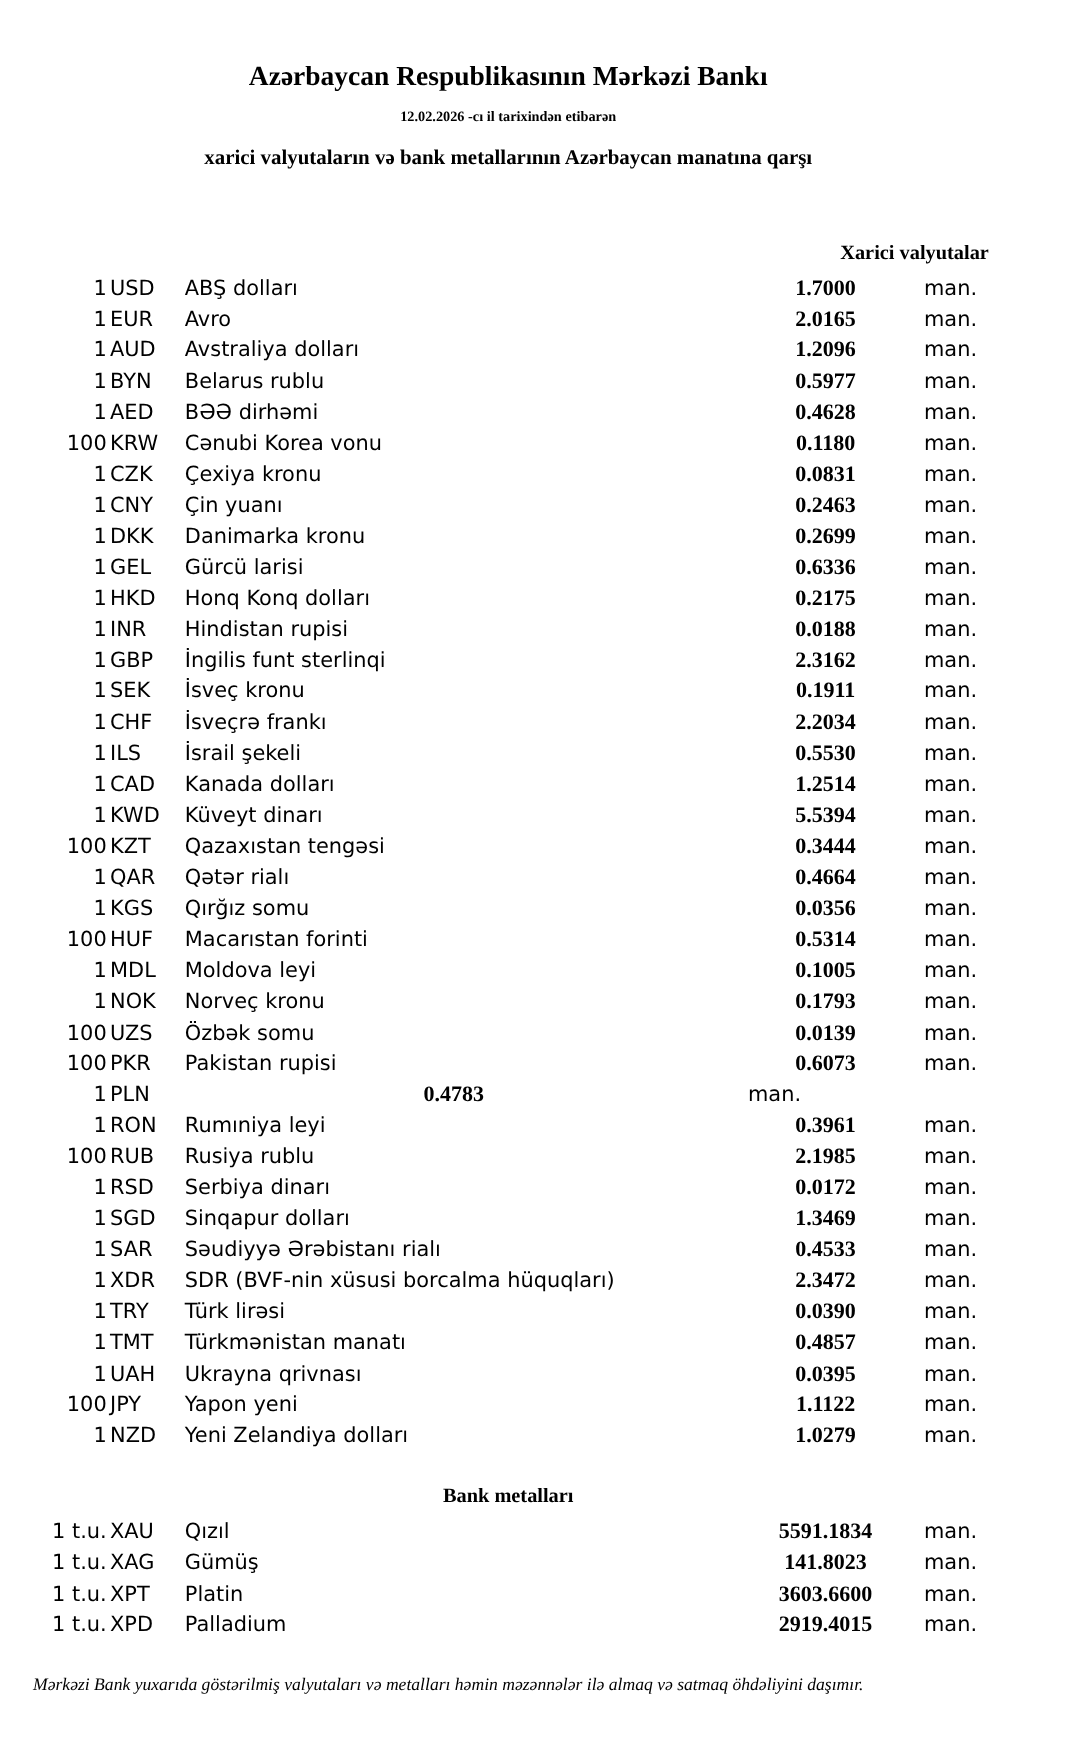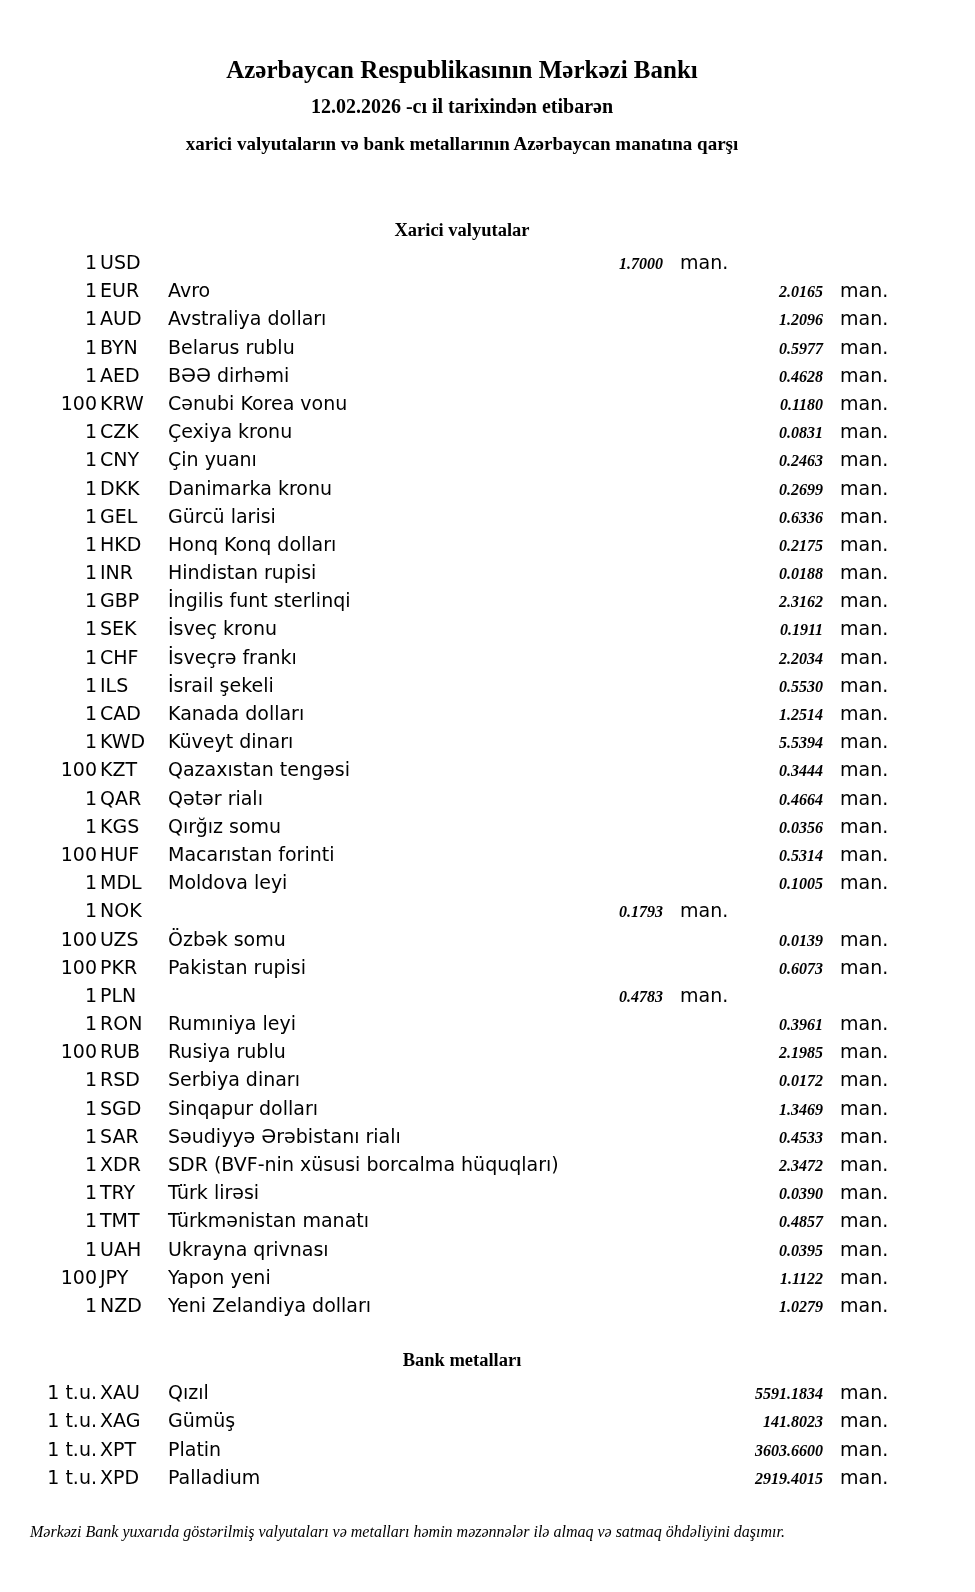--- a/index.html
+++ b/index.html
@@ -18,44 +18,43 @@
   }
   .centered {
     text-align: center;
     padding-left: 25px; 
   }
   .serif-bold {
     font-family: "Liberation Serif", serif;
     font-weight: bold;
   }
   .bank-title   { font-size: 25px;   line-height: 30px; margin-top: 55px; }
-  .date-line    { font-size: 20px;   line-height: 24px; margin-top: 9px;  }
+  .date-line    { font-size: 13px;   line-height: 24px; margin-top: 9px;  }
   .subtitle     { font-size: 19px;   line-height: 24px; margin-top: 14px; }
   .section-title{ font-size: 18.5px; line-height: 26px; }
-  #fx-title     { margin-top: 61px; }
+  #fx-title     { margin-top: 61px; text-align: right; }
   #metals-title { margin-top: 28px; }
   .rates-table  { margin-top: 5px; width: 890px; }
   .row {
     display: grid;
     grid-template-columns: 100px 62px 1fr 160px 52px;
     align-items: baseline;
     height: 28.2px;
     line-height: 28.2px;
     font-size: 19px;
   }
   .qty   { text-align: right;  padding-right: 3px; }
   .code  { }
   .cname { padding-left: 6px; white-space: nowrap; }
   .rate  {
-    text-align: right;
+    text-align: center;
     padding-right: 15px;
     font-family: "Liberation Serif", serif;
-    font-style: italic;
     font-weight: bold;
-    font-size: 16px;
+    font-size: 20px;
   }
   .unit  { padding-left: 2px; }
   .footer-note {
     margin-top: 30px;
     margin-left: 30px;
     font-family: "Liberation Serif", serif;
     font-style: italic;
     font-size: 16px;
     line-height: 22px;
     white-space: nowrap;
@@ -72,20 +71,21 @@
 
   <div class="subtitle serif-bold centered">xarici valyutaların və bank metallarının Azərbaycan manatına qarşı</div>
 
   <div id="fx-title" class="section-title serif-bold centered">Xarici valyutalar</div>
 
   <div class="rates-table">
 
       <div class="row">
         <span class="qty">1</span>
         <span class="code">USD</span>
+        <span class="cname">ABŞ dolları</span>
         <span class="rate">1.7000</span>
         <span class="unit">man.</span>
       </div>
 
       <div class="row">
         <span class="qty">1</span>
         <span class="code">EUR</span>
         <span class="cname">Avro</span>
         <span class="rate">2.0165</span>
         <span class="unit">man.</span>
@@ -255,20 +255,21 @@
         <span class="qty">1</span>
         <span class="code">MDL</span>
         <span class="cname">Moldova leyi</span>
         <span class="rate">0.1005</span>
         <span class="unit">man.</span>
       </div>
 
       <div class="row">
         <span class="qty">1</span>
         <span class="code">NOK</span>
+        <span class="cname">Norveç kronu</span>
         <span class="rate">0.1793</span>
         <span class="unit">man.</span>
       </div>
 
       <div class="row">
         <span class="qty">100</span>
         <span class="code">UZS</span>
         <span class="cname">Özbək somu</span>
         <span class="rate">0.0139</span>
         <span class="unit">man.</span>

